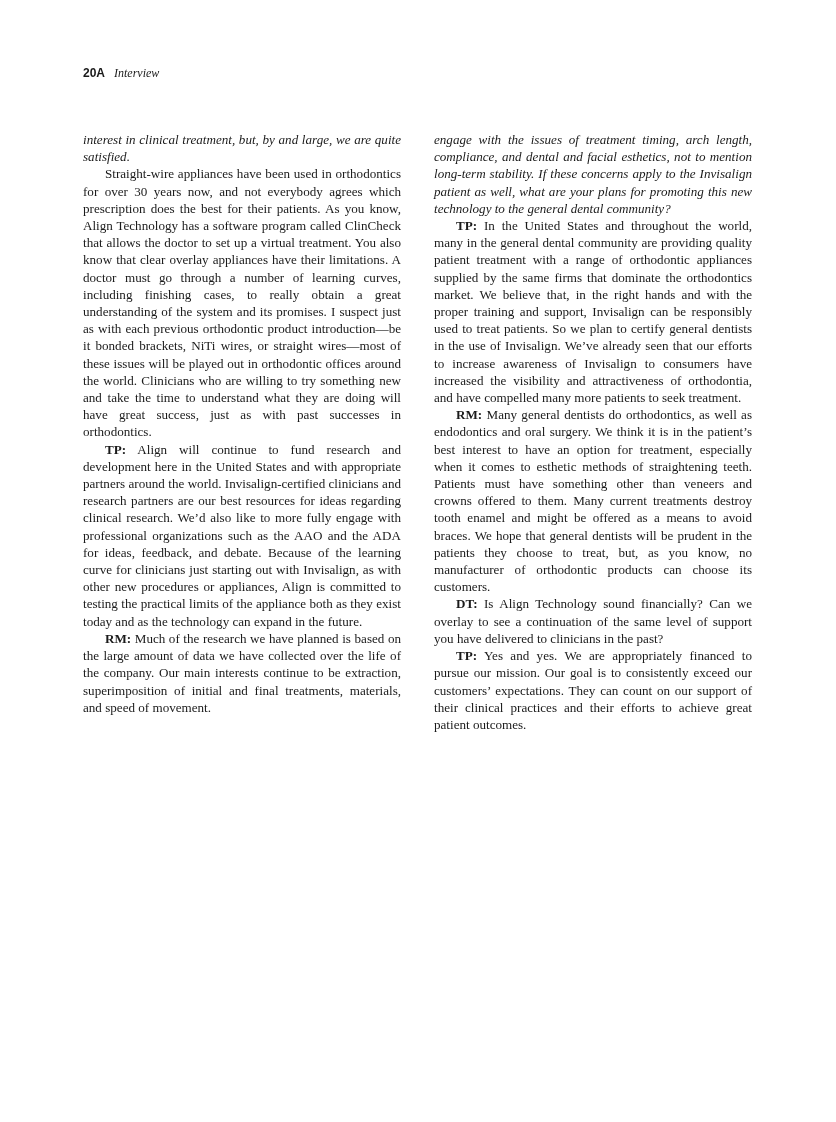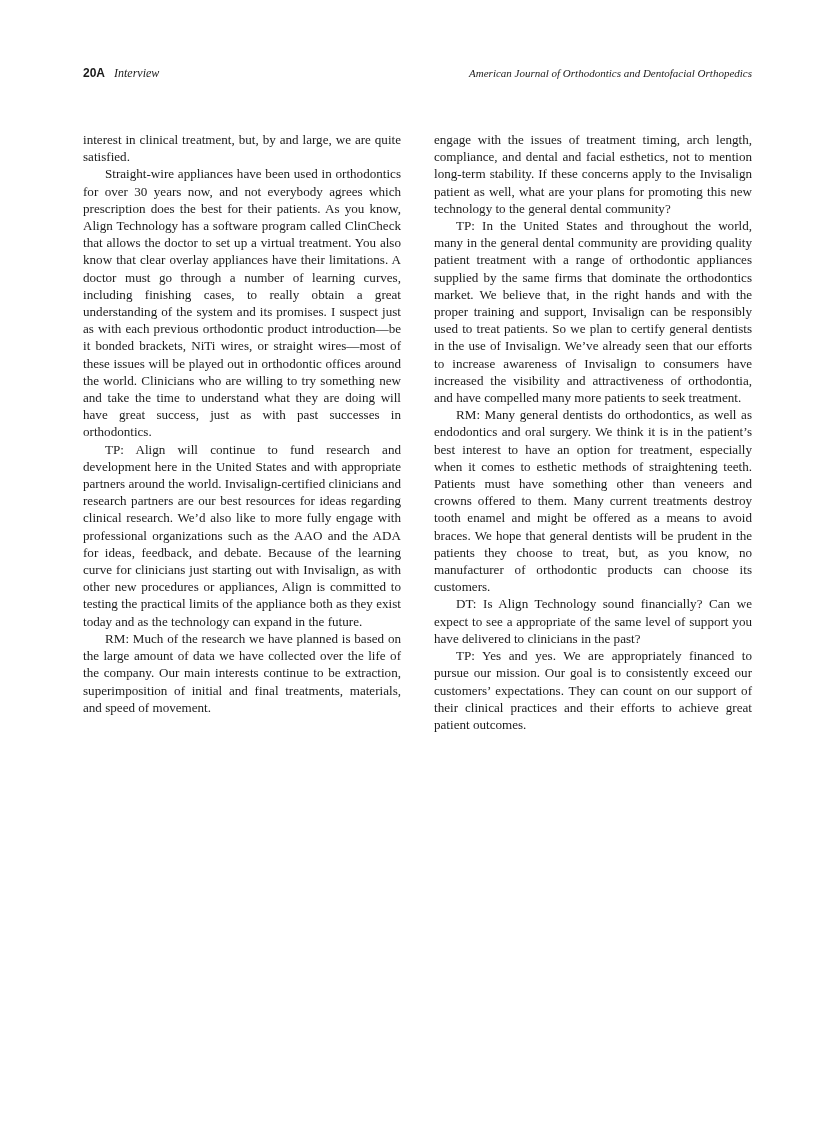--- a/index.html
+++ b/index.html
@@ -6,41 +6,40 @@
   body { width: 836px; height: 1122px; position: relative; overflow: hidden; color: #1a1a1a; }
   .header { position: absolute; left: 83px; top: 66px; width: 669px; height: 34px; }
   .hdr-left { position: absolute; left: 0; top: 0; font-family: "Liberation Serif", serif; font-size: 12px; }
   .page-num { font-family: "Liberation Sans", sans-serif; font-weight: bold; font-size: 12px; margin-right: 9px; text-align: right; }
   .section { font-style: italic; text-align: center; }
   .hdr-right { position: absolute; right: 0; top: 0; text-align: right; font-family: "Liberation Serif", serif; font-style: italic; font-size: 11px; line-height: 15px; }
   .col { position: absolute; top: 131px; width: 318px; font-family: "Liberation Serif", serif; font-size: 13.1px; line-height: 17.2px; text-align: justify; hyphens: manual; }
   .col-left { left: 83px; }
   .col-right { left: 434px; }
   .col p { margin: 0; text-indent: 22px; }
-  .col p.noindent { text-indent: 0; }
-  .spk { font-weight: normal; }
+  .col p.noindent { text-indent: 0; font-style: italic; }
+  .spk { font-weight: bold; }
 </style>
 </head>
 <body>
 
 <div class="header">
   <div class="hdr-left">
     <span class="page-num">20A</span><span class="section">Interview</span>
   </div>
   <div class="hdr-right">
-    <div>American Journal of Orthodontics and Dentofacial Orthopedics</div>
   </div>
 </div>
 
 <div class="col col-left">
   <p class="noindent"><span class="spk"></span><span>interest in clinical treatment, but, by and large, we are quite satisfied.</span></p>
   <p><span class="spk"></span><span>Straight-wire appliances have been used in orthodontics for over 30 years now, and not everybody agrees which prescription does the best for their patients. As you know, Align Technology has a software program called ClinCheck that allows the doctor to set up a virtual treatment. You also know that clear overlay appliances have their limitations. A doctor must go through a number of learning curves, including finishing cases, to really obtain a great understanding of the system and its promises. I suspect just as with each previous orthodontic product introduction—be it bonded brackets, NiTi wires, or straight wires—most of these issues will be played out in orthodontic offices around the world. Clinicians who are willing to try something new and take the time to understand what they are doing will have great success, just as with past successes in orthodontics.</span></p>
   <p><span class="spk">TP:</span><span> Align will continue to fund research and development here in the United States and with appropriate partners around the world. Invisalign-certified clinicians and research partners are our best resources for ideas regarding clinical research. We’d also like to more fully engage with professional organizations such as the AAO and the ADA for ideas, feedback, and debate. Because of the learning curve for clinicians just starting out with Invisalign, as with other new procedures or appliances, Align is committed to testing the practical limits of the appliance both as they exist today and as the technology can expand in the future.</span></p>
   <p><span class="spk">RM:</span><span> Much of the research we have planned is based on the large amount of data we have collected over the life of the company. Our main interests continue to be extraction, superimposition of initial and final treatments, materials, and speed of movement.</span></p>
 </div>
 
 <div class="col col-right">
   <p class="noindent"><span class="spk"></span><span>engage with the issues of treatment timing, arch length, compliance, and dental and facial esthetics, not to mention long-term stability. If these concerns apply to the Invisalign patient as well, what are your plans for promoting this new technology to the general dental community?</span></p>
   <p><span class="spk">TP:</span><span> In the United States and throughout the world, many in the general dental community are providing quality patient treatment with a range of orthodontic appliances supplied by the same firms that dominate the orthodontics market. We believe that, in the right hands and with the proper training and support, Invisalign can be responsibly used to treat patients. So we plan to certify general dentists in the use of Invisalign. We’ve already seen that our efforts to increase awareness of Invisalign to consumers have increased the visibility and attractiveness of orthodontia, and have compelled many more patients to seek treatment.</span></p>
   <p><span class="spk">RM:</span><span> Many general dentists do orthodontics, as well as endodontics and oral surgery. We think it is in the patient’s best interest to have an option for treatment, especially when it comes to esthetic methods of straightening teeth. Patients must have something other than veneers and crowns offered to them. Many current treatments destroy tooth enamel and might be offered as a means to avoid braces. We hope that general dentists will be prudent in the patients they choose to treat, but, as you know, no manufacturer of orthodontic products can choose its customers.</span></p>
-  <p><span class="spk">DT:</span><span> Is Align Technology sound financially? Can we expect to see a appropriate of the same level of support you have delivered to clinicians in the past?</span></p>
+  <p><span class="spk">DT:</span><span> Is Align Technology sound financially? Can we overlay to see a continuation of the same level of support you have delivered to clinicians in the past?</span></p>
   <p><span class="spk">TP:</span><span> Yes and yes. We are appropriately financed to pursue our mission. Our goal is to consistently exceed our customers’ expectations. They can count on our support of their clinical practices and their efforts to achieve great patient outcomes.</span></p>
 </div>
 
 </body></html>

